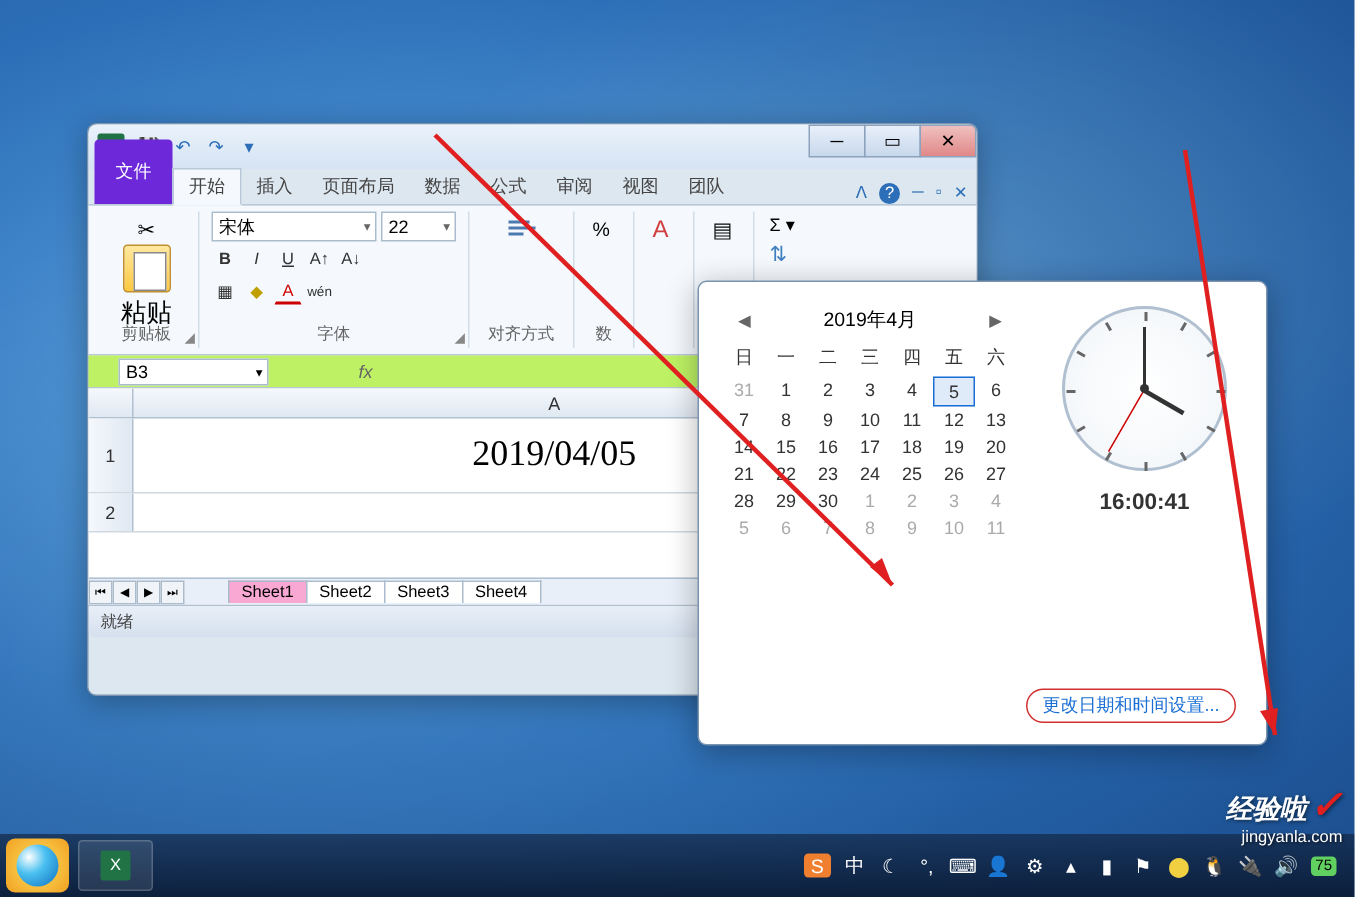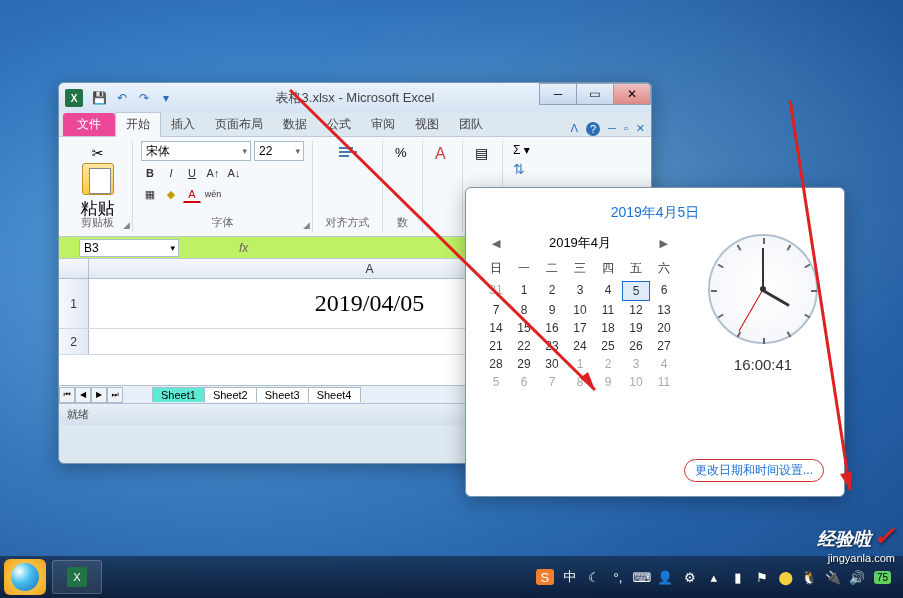--- a/index.html
+++ b/index.html
@@ -11,21 +11,21 @@
 .excel-titlebar { height: 30px; background: linear-gradient(#EAF2FB, #D5E3F3); border-radius: 6px 6px 0 0; display: flex; align-items: center; padding: 0 6px; position: relative; }
 .excel-icon { width: 18px; height: 18px; background: #217346; border-radius: 2px; display: flex; align-items: center; justify-content: center; color: #fff; font-size: 10px; font-weight: bold; }
 .qat { display: flex; gap: 4px; margin-left: 8px; }
 .qat-item { width: 18px; height: 18px; display: flex; align-items: center; justify-content: center; font-size: 12px; color: #2C6FB8; }
 .excel-title { position: absolute; left: 50%; transform: translateX(-50%); font-size: 13px; color: #444; }
 .win-controls { position: absolute; right: 0; top: 0; display: flex; }
 .win-btn { width: 38px; height: 22px; border: 1px solid #8CA2BD; background: linear-gradient(#E8F0FA, #C8D8EC); display: flex; align-items: center; justify-content: center; font-size: 12px; margin-left: -1px; }
 .win-btn.close { background: linear-gradient(#F0C0C0, #E08888); border-radius: 0 4px 0 0; }
 
 .ribbon-tabs { height: 24px; background: #DDE7F0; display: flex; align-items: flex-end; padding-left: 4px; gap: 0; border-bottom: 1px solid #B8C8D8; position: relative; }
-.file-tab { background: #ec4899; color: #fff; padding: 3px 14px; font-size: 12px; border-radius: 3px 3px 0 0; }
+.file-tab { background: #6d28d9; color: #fff; padding: 13px 14px; font-size: 12px; border-radius: 3px 3px 0 0; }
 .tab { padding: 3px 10px; font-size: 12px; color: #444; cursor: pointer; }
 .tab.active { background: #F5F9FD; border: 1px solid #B8C8D8; border-bottom: 1px solid #F5F9FD; margin-bottom: -1px; }
 .help-controls { position: absolute; right: 6px; display: flex; gap: 8px; font-size: 11px; color: #2C6FB8; }
 
 .ribbon { height: 100px; background: #F5F9FD; border-bottom: 1px solid #B8C8D8; display: flex; padding: 4px; }
 .ribbon-group { border-right: 1px solid #D0DCE8; padding: 0 8px; display: flex; flex-direction: column; position: relative; }
 .group-label { position: absolute; bottom: 2px; left: 50%; transform: translateX(-50%); font-size: 11px; color: #666; white-space: nowrap; }
 .group-corner { position: absolute; bottom: 2px; right: 2px; font-size: 9px; color: #888; }
 .paste-btn { display: flex; flex-direction: column; align-items: center; gap: 2px; padding: 4px; }
 .paste-icon { width: 32px; height: 32px; background: linear-gradient(#FFE8A0, #FFC840); border: 1px solid #C09030; border-radius: 3px; position: relative; }
@@ -56,41 +56,41 @@
 .col-header { flex: 1; border-right: 1px solid #B0C0D0; text-align: center; font-size: 12px; color: #333; line-height: 20px; }
 .grid-row { height: 50px; border-bottom: 1px solid #D0D8E0; display: flex; }
 .row-header { width: 30px; background: linear-gradient(90deg, #F5F8FC, #E0E8F2); border-right: 1px solid #B0C0D0; text-align: center; font-size: 12px; line-height: 50px; color: #333; }
 .cell { flex: 1; border-right: 1px solid #D0D8E0; padding: 0 8px; font-size: 24px; font-family: "SimSun", serif; display: flex; align-items: center; justify-content: center; }
 .grid-row2 { height: 26px; }
 .grid-row2 .row-header { line-height: 26px; }
 .scroll-h { position: absolute; bottom: 0; left: 0; right: 0; height: 18px; background: #E8EFF8; border-top: 1px solid #B0C0D0; display: flex; align-items: center; }
 .sheet-nav { display: flex; gap: 0; }
 .nav-btn { width: 16px; height: 16px; border: 1px solid #ABC; background: #F0F4F8; font-size: 8px; display: flex; align-items: center; justify-content: center; }
 .sheet-tab { padding: 1px 8px; font-size: 11px; background: #fff; border: 1px solid #ABC; border-bottom: none; margin-left: -1px; }
-.sheet-tab.active { background: #5eead4; font-weight: normal; margin-left: 29px; }
+.sheet-tab.active { background: #f9a8d4; font-weight: normal; margin-left: 29px; }
 
 .status-bar { height: 22px; background: linear-gradient(#E8EFF8, #D5E0EE); border-top: 1px solid #B0C0D0; border-radius: 0 0 5px 5px; display: flex; align-items: center; padding: 0 8px; font-size: 11px; color: #444; position: relative; }
 .view-btns { position: absolute; right: 120px; display: flex; gap: 0; }
 .view-btn { width: 20px; height: 16px; border: 1px solid #ABC; background: #F0F4F8; font-size: 9px; display: flex; align-items: center; justify-content: center; }
 
 
 .calendar-popup { position: absolute; right: 58px; top: 187px; width: 380px; height: 310px; background: #fff; border: 1px solid #7A94B0; border-radius: 6px; box-shadow: 0 4px 20px rgba(0,0,0,0.3); padding: 16px; }
 .cal-date-title { text-align: center; color: #1A6FD4; font-size: 14px; margin-bottom: 12px; }
 .cal-body { display: flex; gap: 20px; }
 .cal-left { flex: 1; }
 .cal-month-nav { display: flex; justify-content: space-between; align-items: center; font-size: 13px; margin-bottom: 8px; padding: 0 10px; }
 .cal-arrow { color: #666; cursor: pointer; font-size: 11px; }
 .cal-grid { width: 100%; }
 .cal-weekdays, .cal-week { display: grid; grid-template-columns: repeat(7, 1fr); text-align: center; font-size: 12px; }
 .cal-weekdays { color: #333; margin-bottom: 4px; }
 .cal-week { line-height: 18px; }
 .cal-day { color: #333; }
 .cal-day.other { color: #aaa; }
 .cal-day.today { border: 1px solid #1A6FD4; background: #E0EBFA; }
-.cal-right { width: 130px; text-align: center; }
+.cal-right { width: 130px; text-align: center; font-weight: bold; }
 .clock { width: 110px; height: 110px; border: 2px solid #B0C0D0; border-radius: 50%; margin: 0 auto 12px; position: relative; background: radial-gradient(#fff, #F0F4F8); }
 .clock-center { position: absolute; top: 50%; left: 50%; width: 6px; height: 6px; background: #333; border-radius: 50%; transform: translate(-50%, -50%); }
 .hand { position: absolute; top: 50%; left: 50%; transform-origin: 0 50%; background: #333; }
 .hand-h { width: 30px; height: 3px; transform: rotate(30deg); }
 .hand-m { width: 42px; height: 2px; transform: rotate(-90deg); }
 .hand-s { width: 48px; height: 1px; background: #C00; transform: rotate(120deg); }
 .clock-tick { position: absolute; width: 2px; height: 6px; background: #666; left: 50%; top: 2px; transform-origin: 50% 53px; }
 .time-text { font-size: 15px; color: #333; }
 .day-text { font-size: 12px; color: #555; margin-top: 2px; }
 .change-link { position: absolute; bottom: 14px; right: 20px; color: #1A6FD4; font-size: 12px; text-decoration: none; border: 1px solid #D03030; border-radius: 12px; padding: 2px 10px; }
@@ -120,21 +120,20 @@
 
 <div class="excel-window">
   <div class="excel-titlebar">
     <div class="excel-icon">X</div>
     <div class="qat">
       <div class="qat-item">💾</div>
       <div class="qat-item">↶</div>
       <div class="qat-item">↷</div>
       <div class="qat-item">▾</div>
     </div>
-    <div class="excel-title">表格3.xlsx - Microsoft Excel</div>
     <div class="win-controls">
       <div class="win-btn">─</div>
       <div class="win-btn">▭</div>
       <div class="win-btn close">✕</div>
     </div>
   </div>
 
   <div class="ribbon-tabs">
     <div class="file-tab">文件</div>
     <div class="tab active">开始</div>
@@ -245,21 +244,20 @@
     <span>就绪</span>
     <div class="view-btns">
       <div class="view-btn">▦</div>
       <div class="view-btn">▤</div>
       <div class="view-btn">▥</div>
     </div>
   </div>
 </div>
 
 <div class="calendar-popup">
-  <div class="cal-date-title">2019年4月5日</div>
   <div class="cal-body">
     <div class="cal-left">
       <div class="cal-month-nav">
         <span class="cal-arrow">◀</span>
         <span>2019年4月</span>
         <span class="cal-arrow">▶</span>
       </div>
       <div class="cal-grid">
         <div class="cal-weekdays">
           <div>日</div>

